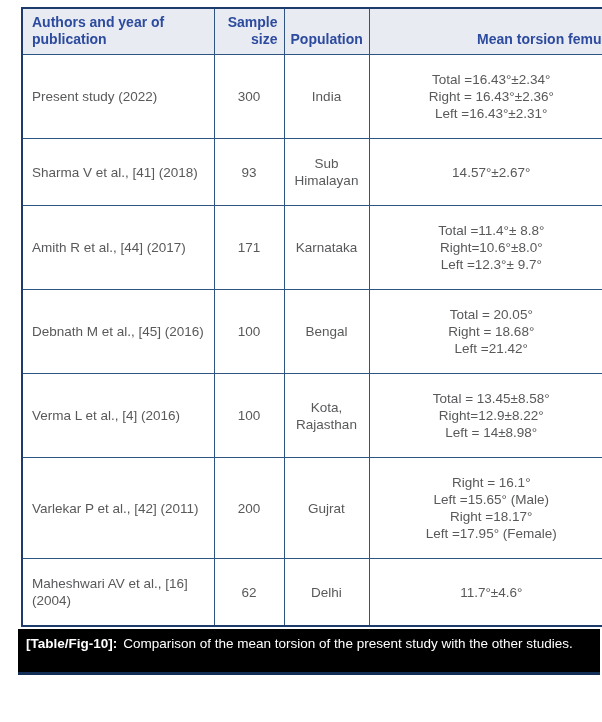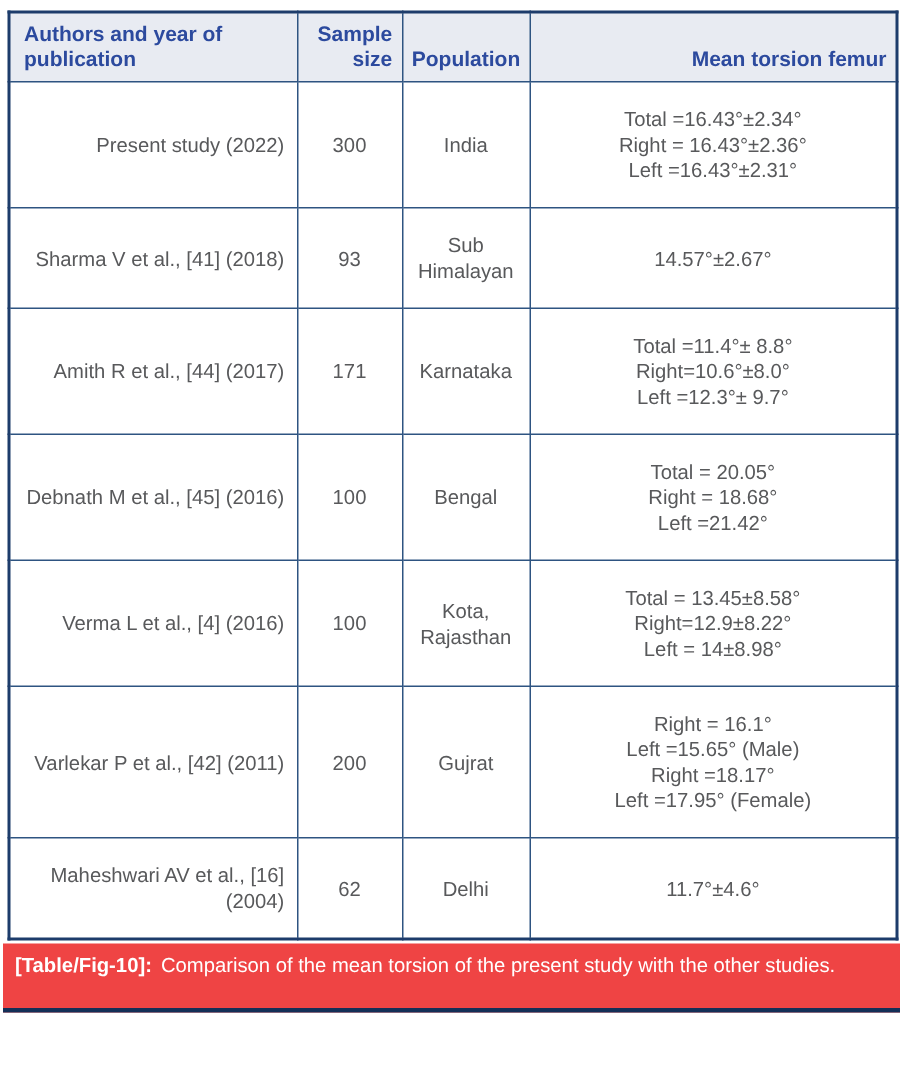--- a/index.html
+++ b/index.html
@@ -1,21 +1,21 @@
 <!DOCTYPE html>
 <html><head>
 <meta charset="utf-8">
 <style>
   html,body{margin:0;padding:0;background:#ffffff;}
   body{
     width:602px;height:722px;overflow:hidden;
     font-family:"Liberation Sans","DejaVu Sans",sans-serif;
     -webkit-font-smoothing:antialiased;
   }
-  .page{padding:7px 5px 0 5px;box-sizing:border-box;}
+  .page{padding:7px 5px 0 5px;box-sizing:border-box;margin-left:16px;}
 
   table.comparison{
     width:592px;
     border-collapse:collapse;
     table-layout:fixed;
     border:2px solid #1d3c6b;
   }
   table.comparison th, table.comparison td{
     border:1px solid #2e5481;
     box-sizing:border-box;
@@ -41,29 +41,29 @@
   tbody td{
     color:#58595b;
     font-size:13.5px;
     line-height:17px;
     vertical-align:middle;
     text-align:center;
     padding:16px 4px;
     background:#ffffff;
   }
   tbody td.c-author{
-    text-align:right;
+    text-align:left;
     padding-left:9px;
     padding-right:8px;
   }
   .torsion-line{white-space:nowrap;}
 
   .caption{
     margin:2px -3px 0 -3px;
-    background:#ef4444;
+    background:#000000;
     border-bottom:3px solid #142f57;
     color:#ffffff;
     font-size:13.5px;
     line-height:18px;
     padding:6px 10px 7px 8px;
     box-sizing:border-box;
     min-height:46px;
   }
   .cap-label{font-weight:700;margin-right:6px;}
 </style>

